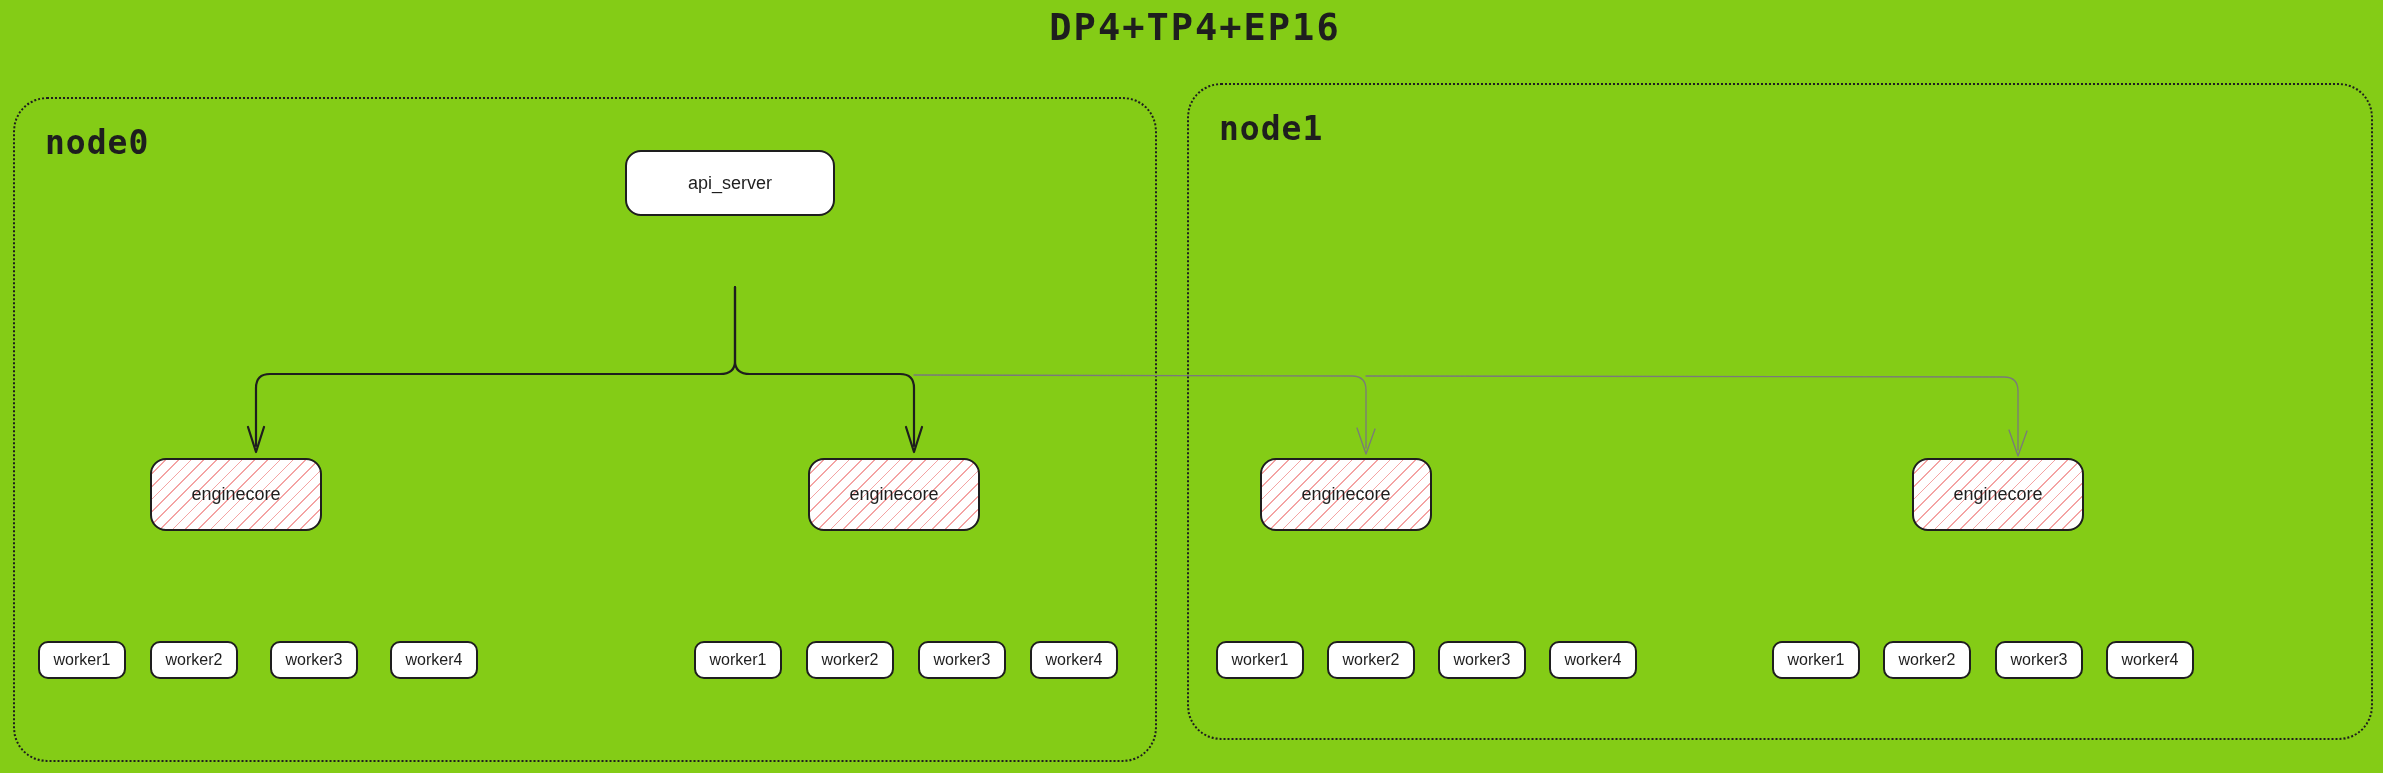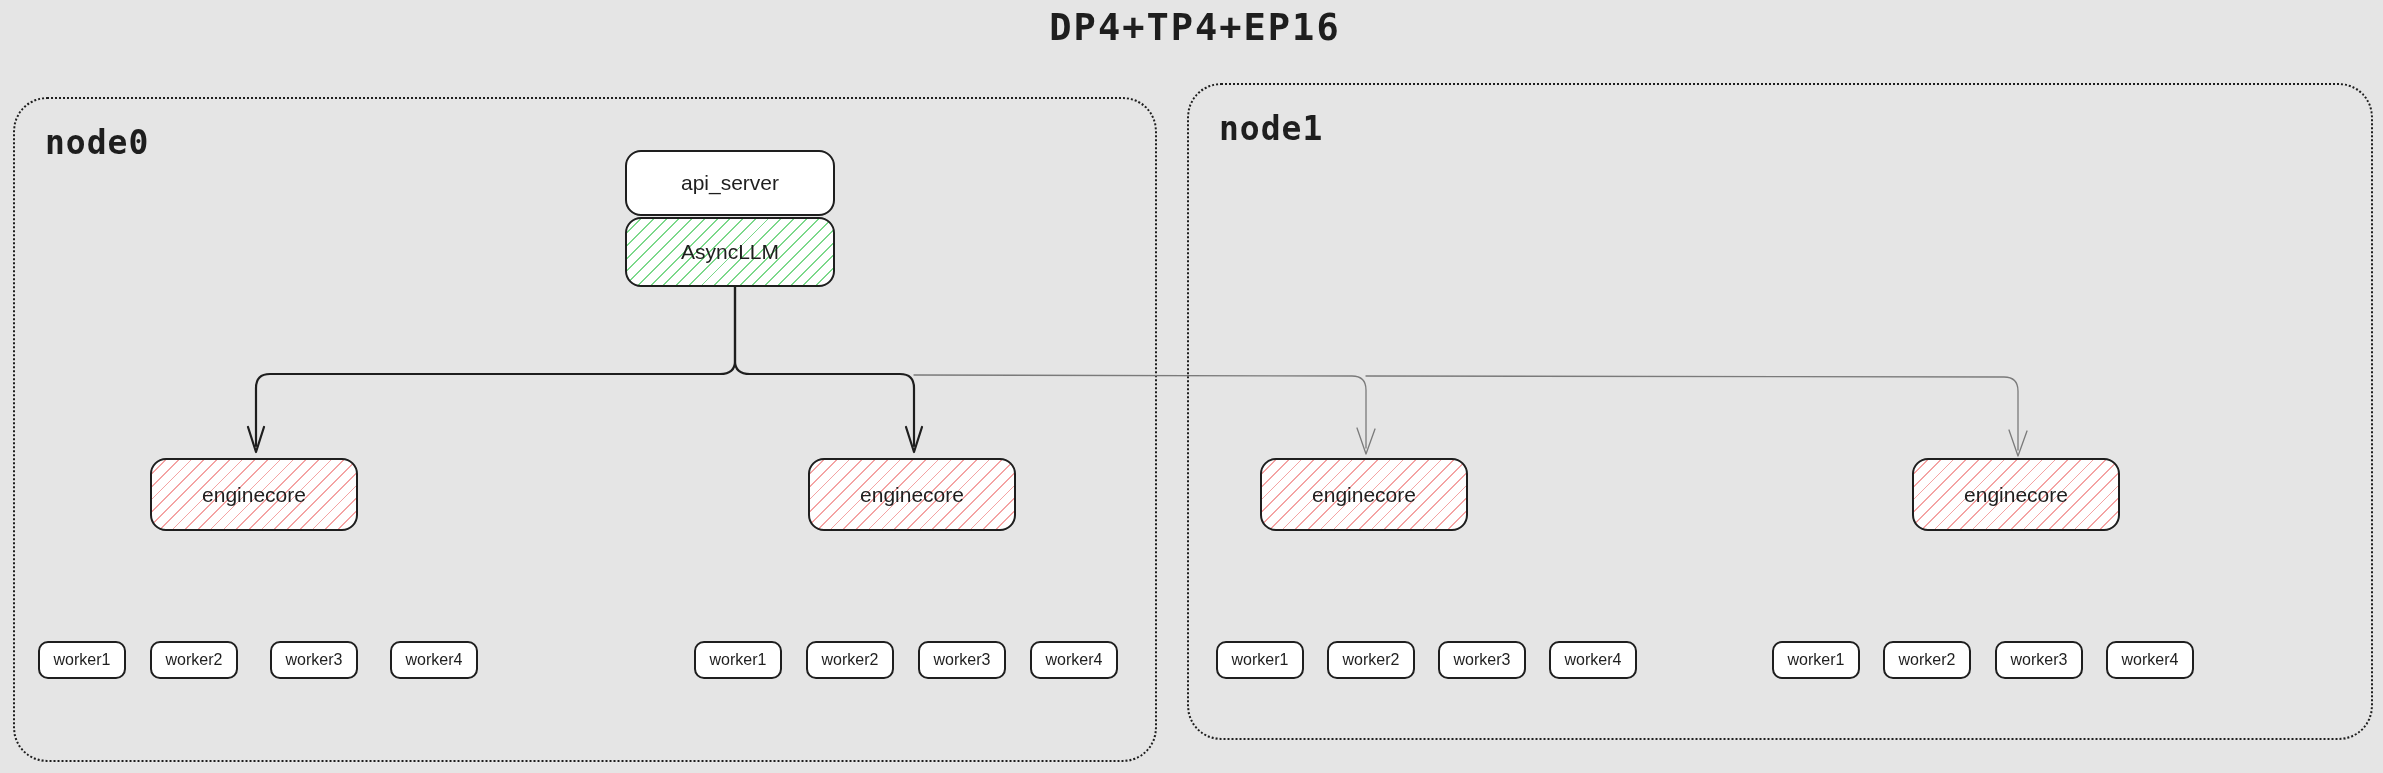--- a/index.html
+++ b/index.html
@@ -1,21 +1,21 @@
 <!DOCTYPE html>
 <html style="--ink: #1e1e1e; --green-hatch: #7bd88a; --red-hatch: #f4a3a3; --gray-line: #7a7a7a;"><head>
 <meta charset="utf-8">
 <style>
   * { box-sizing: border-box; margin: 0; padding: 0; }
   html, body { background: #ffffff; }
   .canvas {
     position: relative;
     width: 2383px;
     height: 773px;
-    background: #e5e5e5;
+    background: #84cc16;
     font-family: "Liberation Sans", sans-serif;
     color: var(--ink, #1e1e1e);
     overflow: hidden;
   }
   .title {
     position: absolute;
     left: 1195px;
     top: 6px;
     transform: translateX(-50%);
     font-family: "DejaVu Sans Mono", monospace;
@@ -40,34 +40,34 @@
     font-size: 33px;
     letter-spacing: 1px;
   }
   .box {
     position: absolute;
     display: flex;
     align-items: center;
     justify-content: center;
     border: 2px solid var(--ink, #1e1e1e);
     background-color: #ffffff;
-    font-size: 21px;
+    font-size: 18px;
     white-space: nowrap;
   }
   .pill-lg { border-radius: 16px; }
   .worker {
     border-radius: 10px;
     border-width: 2.2px;
     width: 88px;
     height: 38px;
     top: 641px;
     font-size: 16px;
   }
   .enginecore {
-    width: 208px;
+    width: 172px;
     height: 73px;
     top: 458px;
   }
   .hatch-green {
     background-image: repeating-linear-gradient(
       135deg,
       var(--green-hatch, #7bd88a) 0px, var(--green-hatch, #7bd88a) 1.4px,
       transparent 1.4px, transparent 9px);
   }
   .hatch-red {
@@ -109,21 +109,20 @@
     <polyline class="dark-line" points="906,427 914,452 922,427"></polyline>
 
     <path class="gray-line" d="M 914 375 L 1352 376 Q 1366 376 1366 390 L 1366 448"></path>
     <polyline class="gray-line" points="1357,428 1366,454 1375,429"></polyline>
 
     <path class="gray-line" d="M 1366 376 L 2004 377 Q 2018 377 2018 391 L 2018 450"></path>
     <polyline class="gray-line" points="2009,430 2018,456 2027,431"></polyline>
   </svg>
 
   <div class="box pill-lg" style="left:625px; top:150px; width:210px; height:66px;">api_server</div>
-  <div class="box pill-lg hatch-green" style="left:625px; top:217px; width:210px; height:70px;">AsyncLLM</div>
 
   <div class="box pill-lg enginecore hatch-red" style="left:150px;">enginecore</div>
   <div class="box pill-lg enginecore hatch-red" style="left:808px;">enginecore</div>
   <div class="box pill-lg enginecore hatch-red" style="left:1260px;">enginecore</div>
   <div class="box pill-lg enginecore hatch-red" style="left:1912px;">enginecore</div>
 
   <div class="box worker" style="left:38px;">worker1</div>
   <div class="box worker" style="left:150px;">worker2</div>
   <div class="box worker" style="left:270px;">worker3</div>
   <div class="box worker" style="left:390px;">worker4</div>

